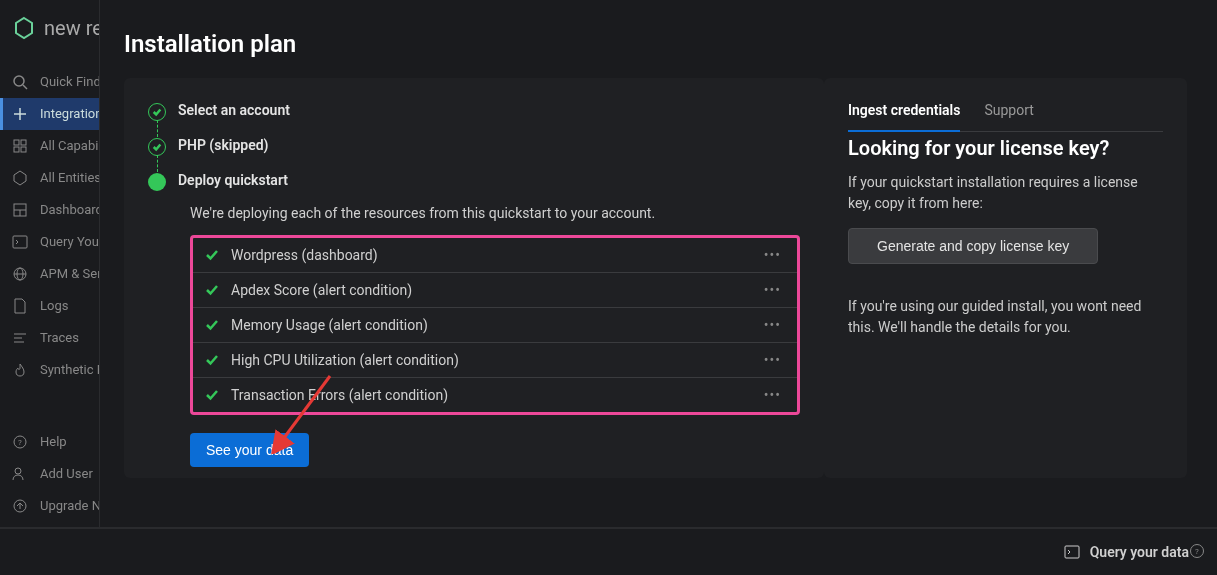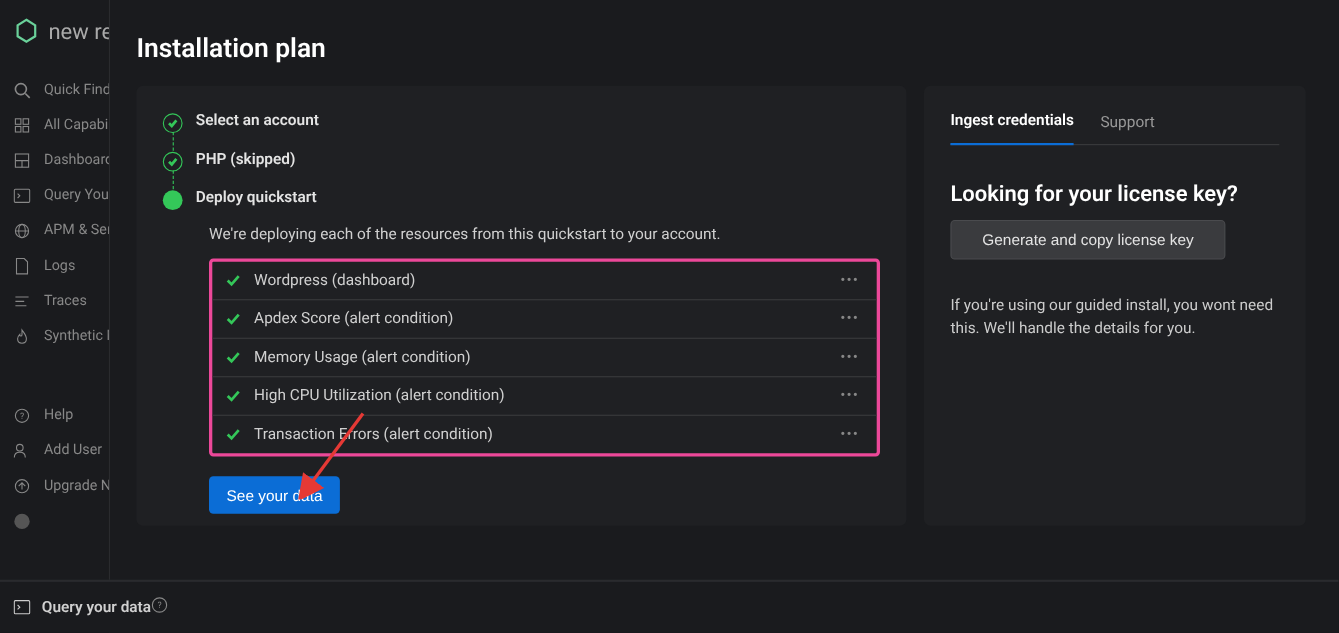--- a/index.html
+++ b/index.html
@@ -74,21 +74,21 @@
   position: absolute;
   left: 100px;
   right: 0;
   top: 0;
   bottom: 38px;
   padding: 20px 30px 0 24px;
   background: linear-gradient(to right, rgba(26,27,30,0.7), #1a1b1e 10%);
   overflow: hidden;
 }
 .page-title { font-size: 24px; font-weight: 600; color: #fff; margin: 10px 0 20px; }
-.panels { display: flex; gap: 16px; }
+.panels { display: flex; }
 .panel { background: #1f2023; border-radius: 6px; padding: 24px; }
 .panel-left { flex: 0 0 700px; height: 400px; }
 .panel-right { flex: 1; height: 400px; }
 .steps { }
 .step { display: flex; align-items: flex-start; gap: 12px; position: relative; padding-bottom: 16px; }
 .step .marker { width: 18px; height: 18px; border-radius: 50%; display: inline-flex; align-items: center; justify-content: center; flex-shrink: 0; margin-top: 1px; position: relative; z-index: 1; }
 .step .marker.done { border: 1.5px solid #34c759; }
 .step .marker.done svg { width: 10px; height: 10px; stroke: #34c759; stroke-width: 3; fill: none; }
 .step .marker.current { background: #34c759; }
 .step-line { position: absolute; left: 9px; top: 18px; bottom: 0; border-left: 1px dashed #34c759; }
@@ -96,30 +96,30 @@
 .deploy-body { margin-left: 42px; }
 .deploy-desc { font-size: 14px; color: #d0d0d0; margin: 10px 0 14px; }
 .resource-list { border: 3px solid #ec4899; border-radius: 4px; overflow: hidden; }
 .resource-row { display: flex; align-items: center; padding: 9px 12px; border-top: 1px solid #3a3b3e; }
 .resource-row:first-child { border-top: none; }
 .resource-row .chk { color: #34c759; margin-right: 12px; display: inline-flex; }
 .resource-row .chk svg { width: 14px; height: 14px; stroke: #34c759; stroke-width: 2.5; fill: none; }
 .resource-row .res-label { flex: 1; font-size: 14px; color: #d0d0d0; }
 .resource-row .res-more { color: #888; cursor: pointer; padding: 0 4px; letter-spacing: 1px; }
 .action-btn { margin-top: 18px; background: #0b6dd6; color: #fff; border: none; padding: 9px 16px; border-radius: 4px; font-size: 14px; font-weight: 500; cursor: pointer; }
-.tabs { display: flex; gap: 24px; border-bottom: 1px solid #3a3b3e; margin-bottom: 32px; align-items: flex-end; }
+.tabs { display: flex; gap: 24px; border-bottom: 1px solid #3a3b3e; margin-bottom: 4px; }
 .tab { padding-bottom: 12px; font-size: 14px; color: #999; cursor: pointer; }
 .tab.active { color: #fff; font-weight: 600; border-bottom: 2px solid #0b6dd6; margin-bottom: -1px; }
 .cred-title { font-size: 20px; font-weight: 600; color: #fff; margin-bottom: 12px; }
 .cred-text { font-size: 14px; color: #ccc; line-height: 1.5; margin-bottom: 14px; }
 .cred-btn { background: #3a3b3e; color: #e4e4e4; border: 1px solid #4a4b4e; padding: 9px 28px; border-radius: 4px; font-size: 14px; cursor: pointer; margin-bottom: 32px; }
 .bottombar {
   position: absolute; left: 0; right: 0; bottom: 0; height: 48px;
   border-top: 2px solid #2a2b2e; display: flex; align-items: center;
-  padding: 0 12px; background: #1a1b1e; justify-content: flex-start;
+  padding: 0 12px; background: #1a1b1e; justify-content: flex-end;
 }
 .bottombar-left { display: flex; align-items: center; gap: 10px; color: #d0d0d0; font-weight: 600; }
 .bottombar-left .icon { display: inline-flex; }
 .arrow-annotation {
   position: absolute; left: 268px; top: 372px; width: 70px; height: 82px;
   pointer-events: none; z-index: 50;
 }
 </style>
 </head>
 <body>
@@ -134,30 +134,47 @@
   <div class="sidebar-list">
     <div class="sidebar-item">
       <span class="icon">
           <svg viewBox="0 0 16 16" width="16" height="16">
             <circle cx="7" cy="7" r="5" fill="none" stroke="#888" stroke-width="1.5"></circle>
             <line x1="11" y1="11" x2="15" y2="15" stroke="#888" stroke-width="1.5"></line>
           </svg>
         </span>
       <span class="label">Quick Find</span>
     </div>
+    <div class="sidebar-item active">
+      <span class="icon">
+          <svg viewBox="0 0 16 16" width="16" height="16">
+            <line x1="8" y1="2" x2="8" y2="14" stroke="#cdd" stroke-width="1.5"></line>
+            <line x1="2" y1="8" x2="14" y2="8" stroke="#cdd" stroke-width="1.5"></line>
+          </svg>
+        </span>
+      <span class="label">Integration</span>
+    </div>
     <div class="sidebar-item">
       <span class="icon">
           <svg viewBox="0 0 16 16" width="16" height="16">
             <rect x="2" y="2" width="5" height="5" fill="none" stroke="#888"></rect>
             <rect x="9" y="2" width="5" height="5" fill="none" stroke="#888"></rect>
             <rect x="2" y="9" width="5" height="5" fill="none" stroke="#888"></rect>
             <rect x="9" y="9" width="5" height="5" fill="none" stroke="#888"></rect>
           </svg>
         </span>
       <span class="label">All Capabili</span>
+    </div>
+    <div class="sidebar-item">
+      <span class="icon">
+          <svg viewBox="0 0 16 16" width="16" height="16">
+            <path d="M8 1 L14 5 L14 11 L8 15 L2 11 L2 5 Z" fill="none" stroke="#888"></path>
+          </svg>
+        </span>
+      <span class="label">All Entities</span>
     </div>
     <div class="sidebar-item">
       <span class="icon">
           <svg viewBox="0 0 16 16" width="16" height="16">
             <rect x="2" y="2" width="12" height="12" fill="none" stroke="#888"></rect>
             <line x1="2" y1="8" x2="14" y2="8" stroke="#888"></line>
             <line x1="8" y1="8" x2="8" y2="14" stroke="#888"></line>
           </svg>
         </span>
       <span class="label">Dashboard</span>
@@ -371,20 +388,21 @@
         <button class="action-btn">See your data</button>
       </div>
     </div>
 
     <div class="panel panel-right">
       <div class="tabs">
         <div class="tab active">Ingest credentials</div>
         <div class="tab">Support</div>
       </div>
       <div class="cred-title">Looking for your license key?</div>
+      <div class="cred-text">If your quickstart installation requires a license key, copy it from here:</div>
       <button class="cred-btn">Generate and copy license key</button>
       <div class="cred-text">If you're using our guided install, you wont need this. We'll handle the details for you.</div>
     </div>
   </div>
 </div>
 
 <div class="bottombar">
   <div class="bottombar-left">
     <span class="icon">
         <svg viewBox="0 0 16 16" width="16" height="16">

